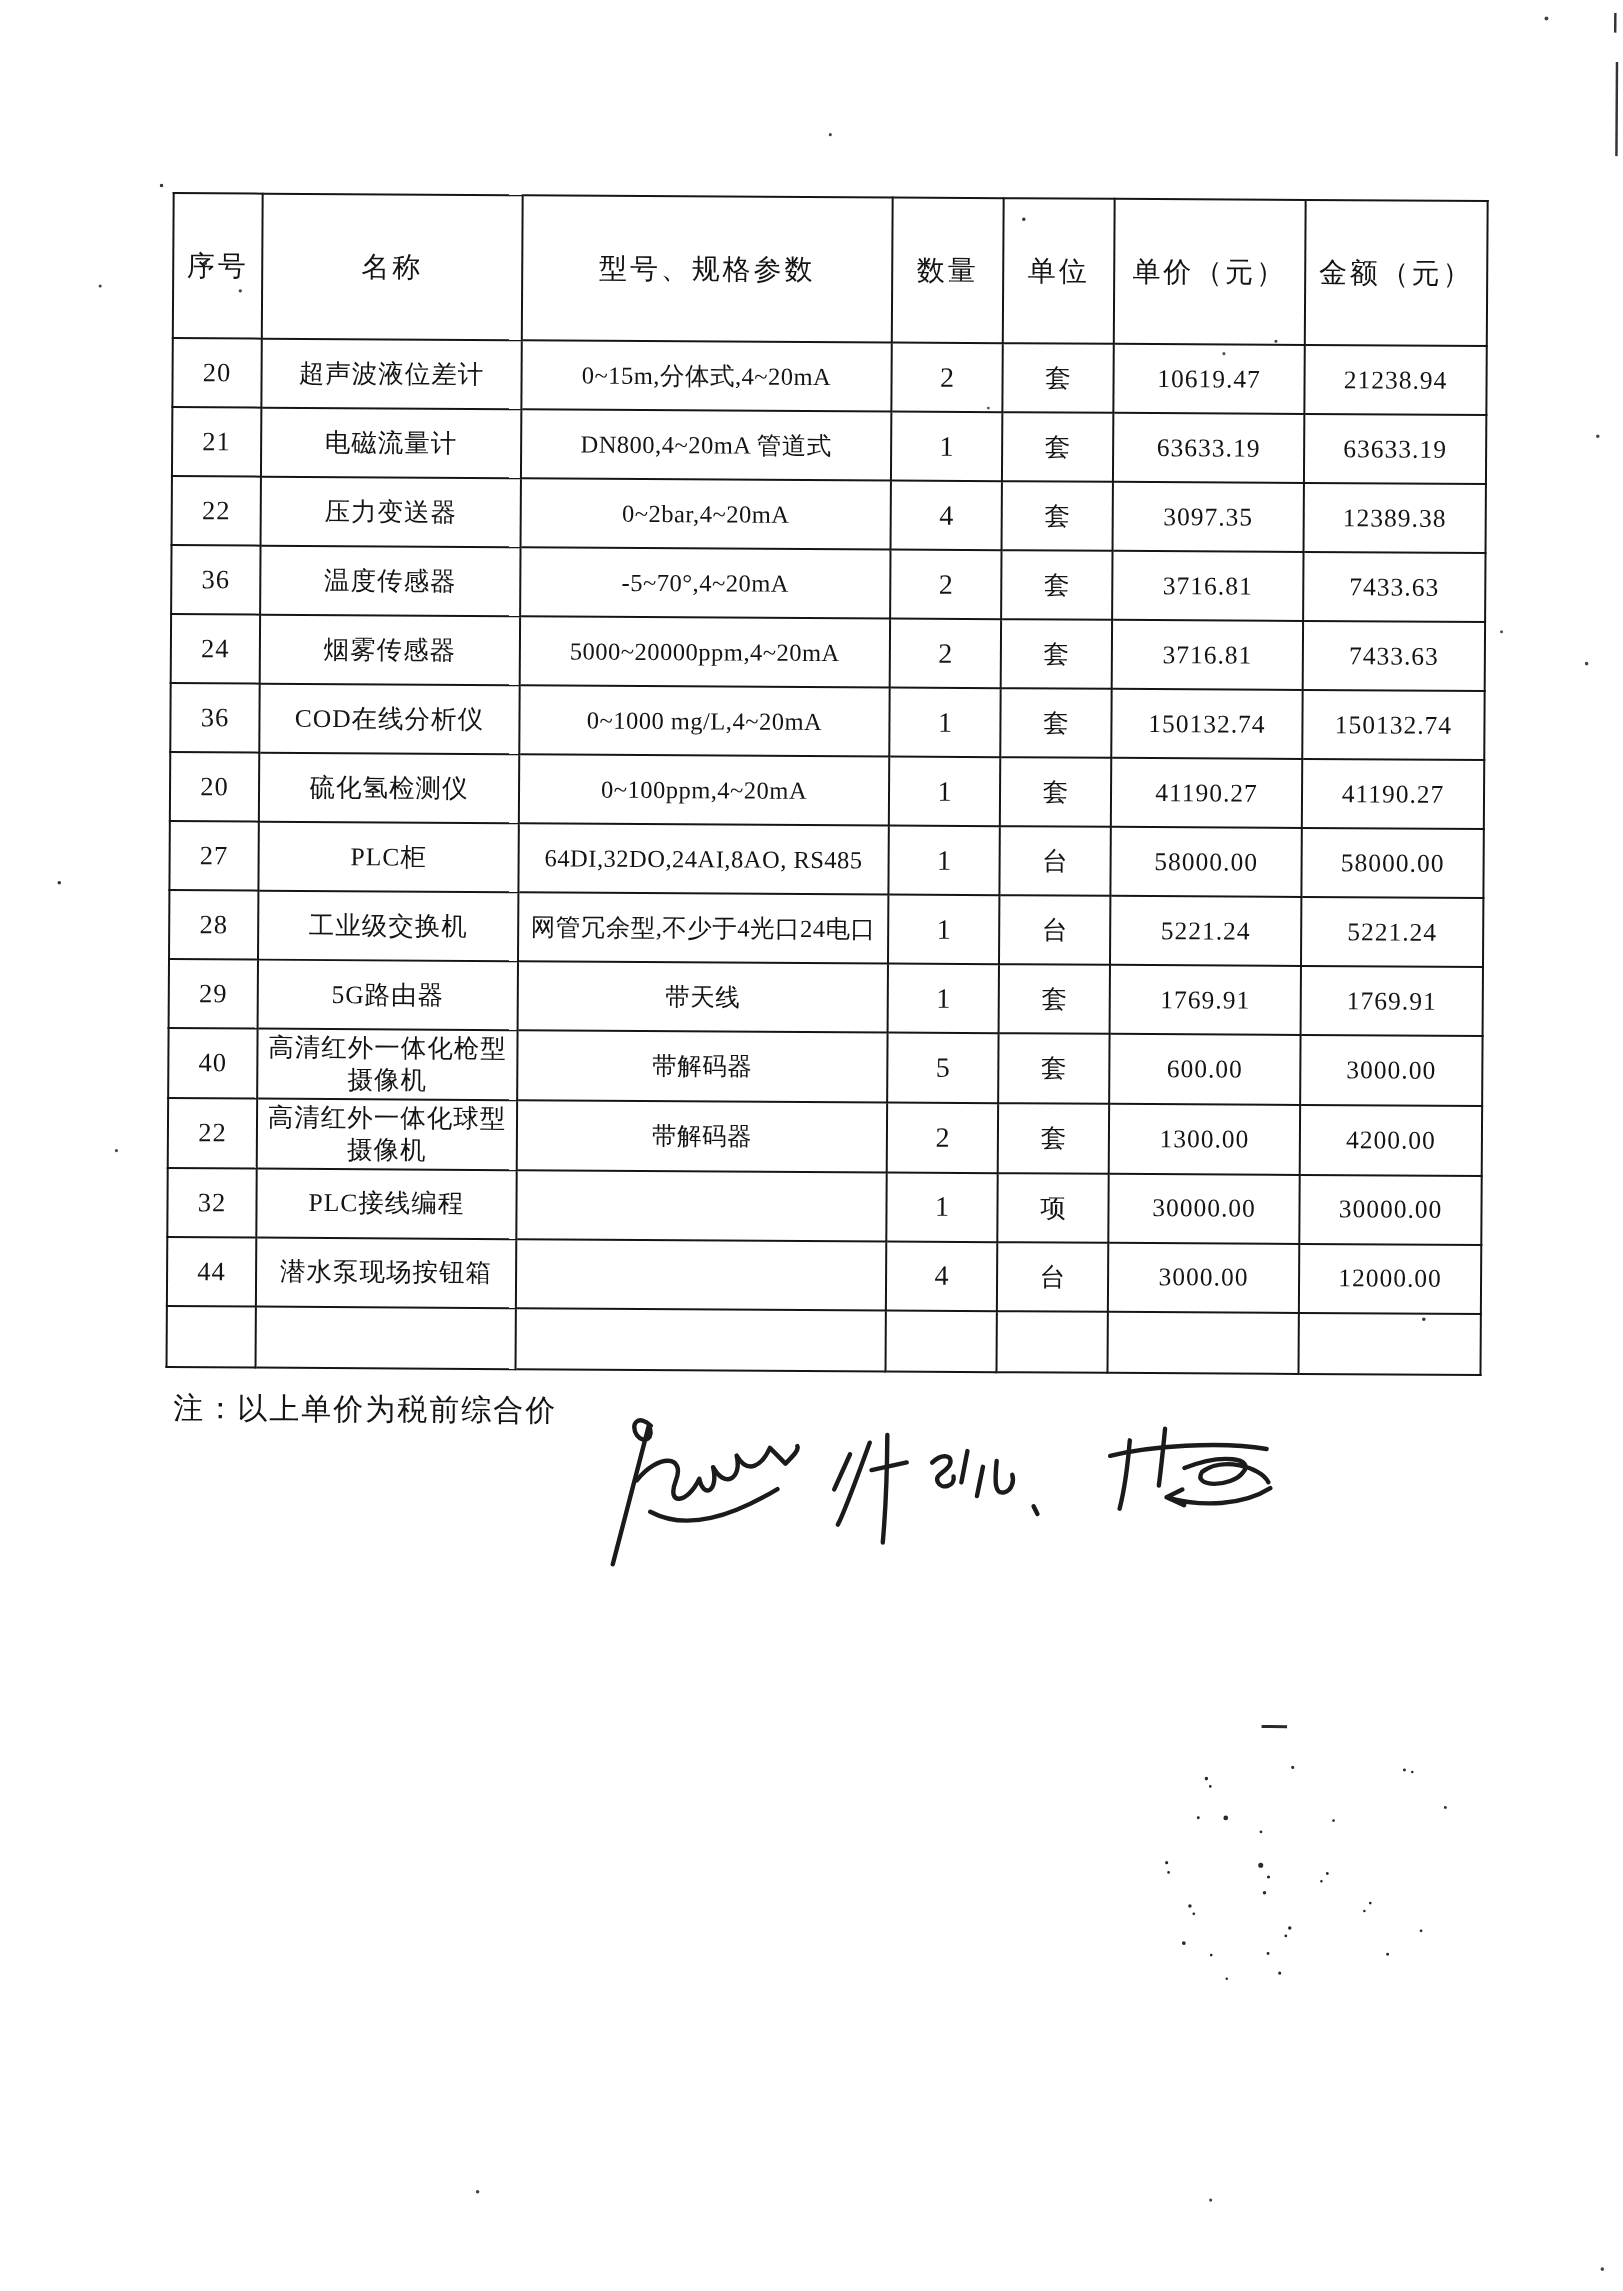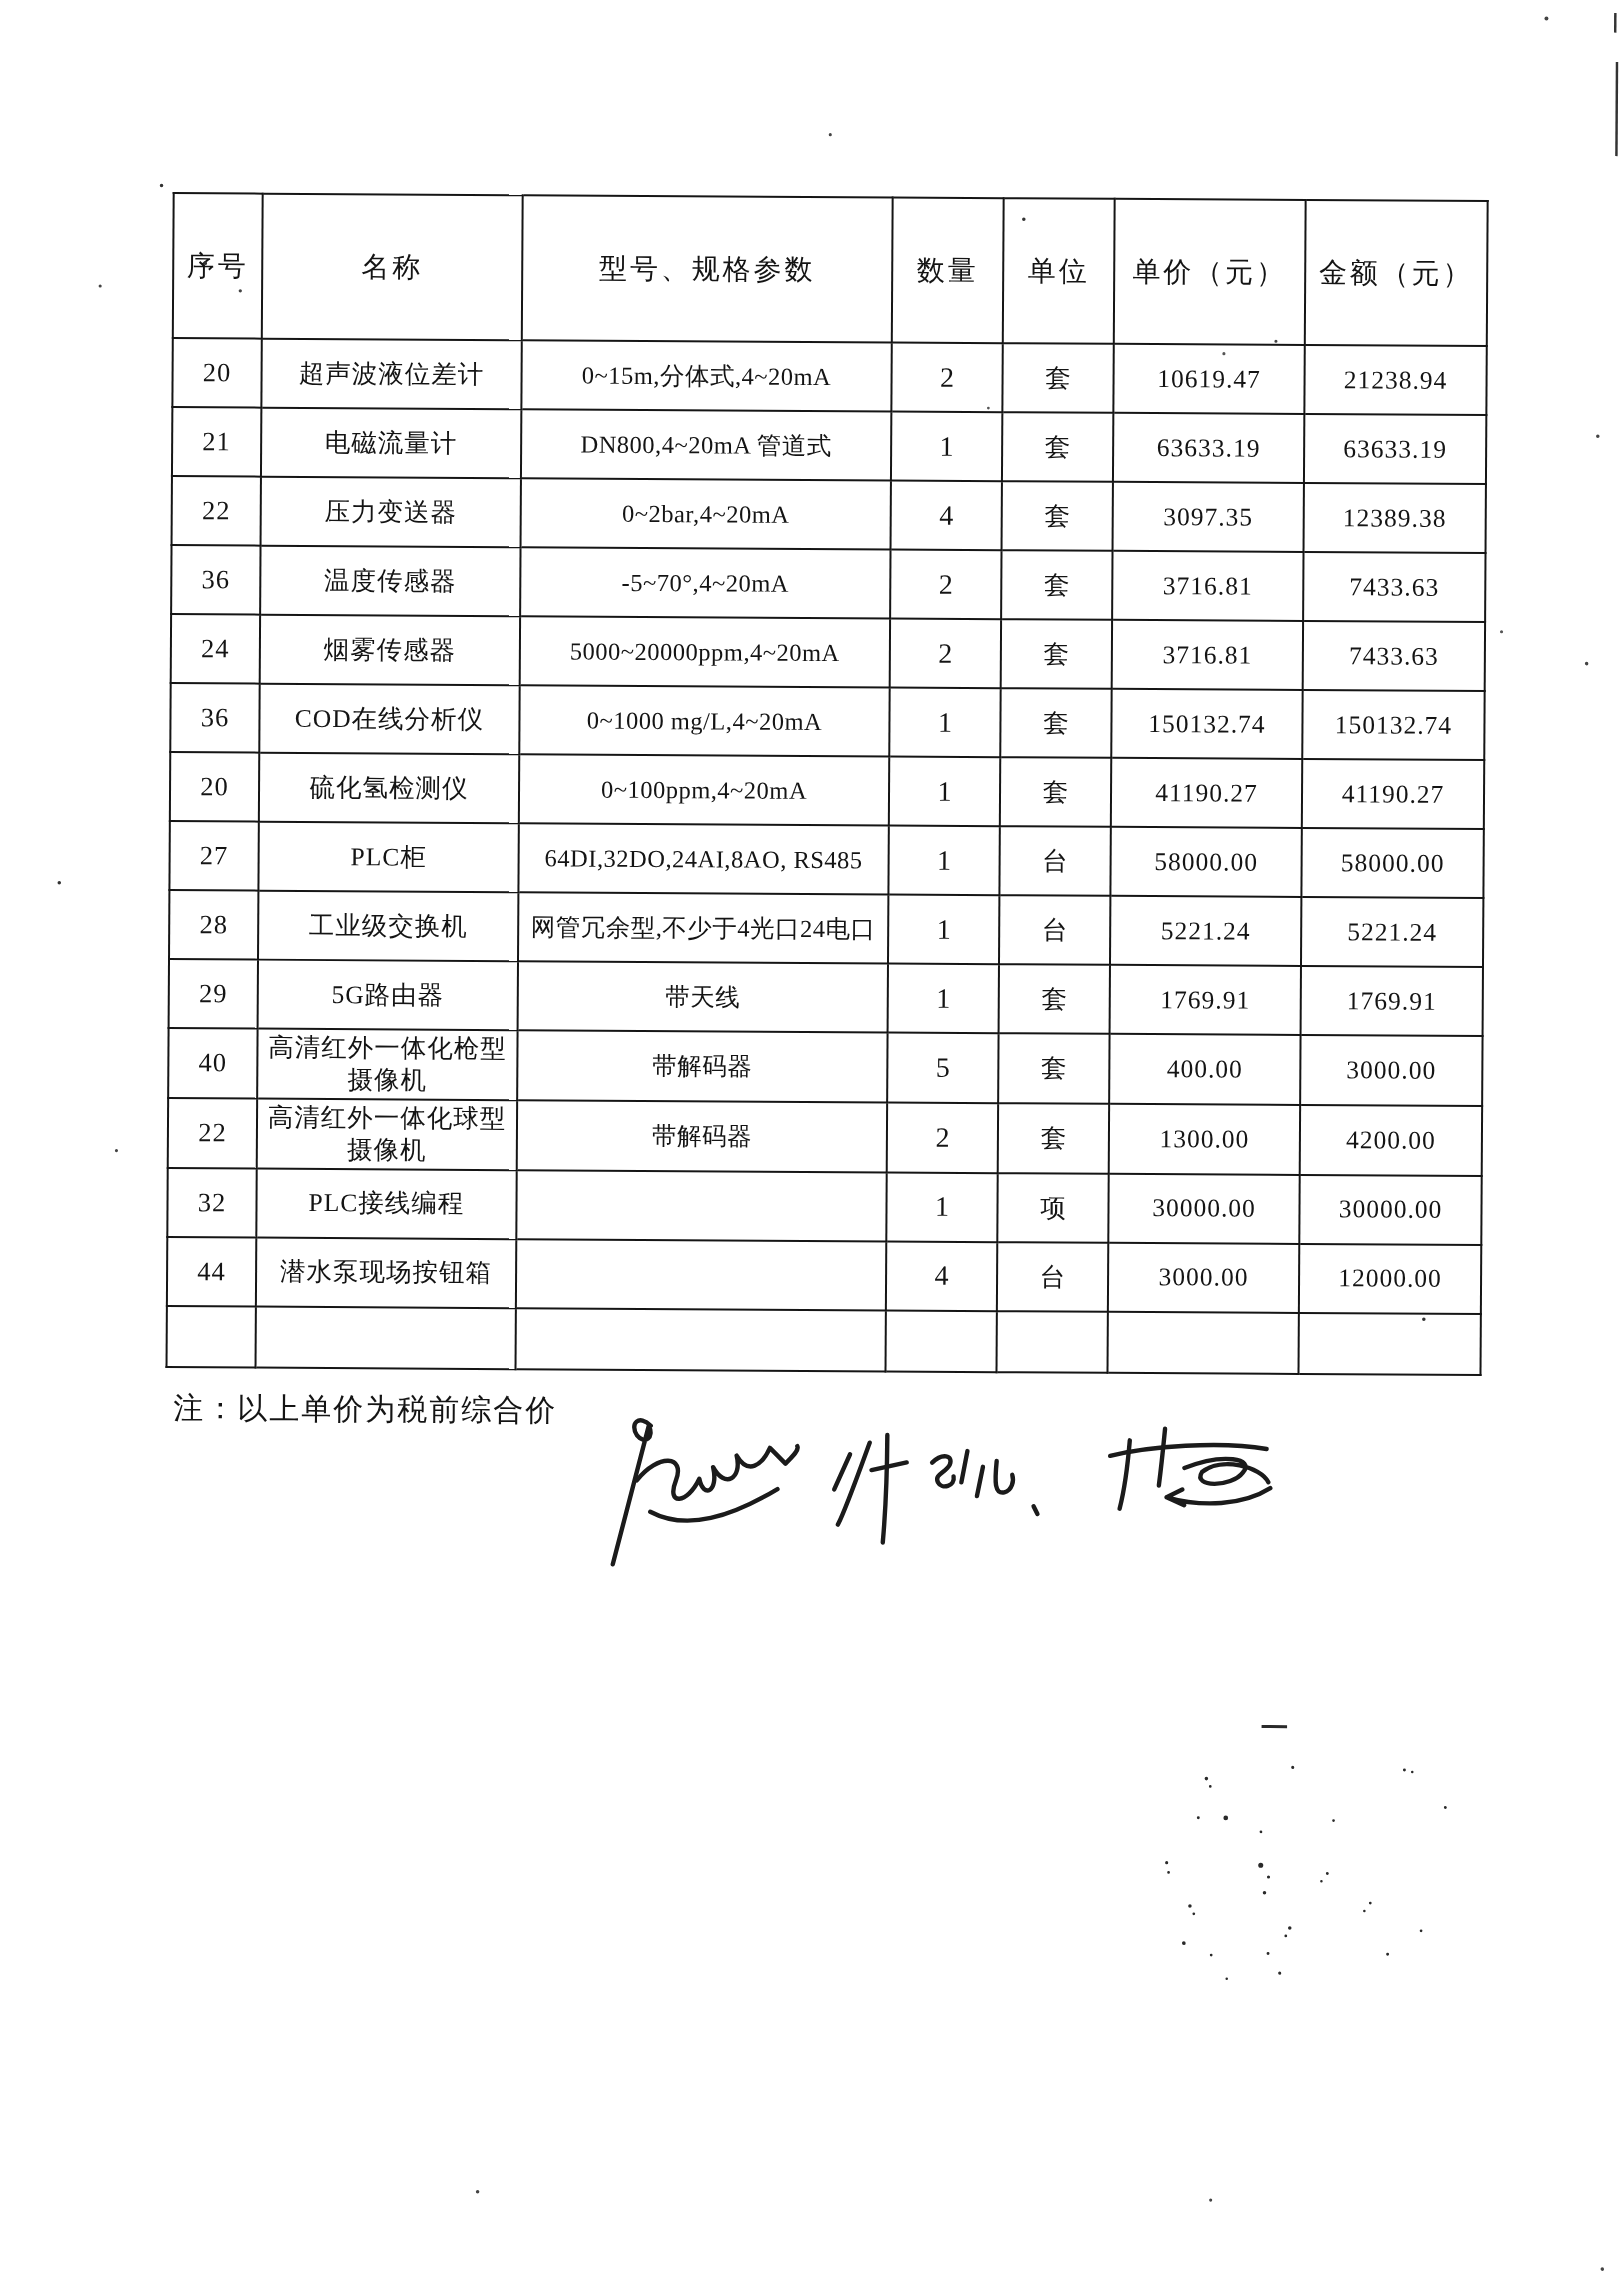--- a/index.html
+++ b/index.html
@@ -213,21 +213,21 @@
         <td class="c-unit">套</td>
         <td class="c-price">1769.91</td>
         <td class="c-amount">1769.91</td>
       </tr>
       <tr>
         <td class="c-no">40</td>
         <td class="c-name">高清红外一体化枪型摄像机</td>
         <td class="c-spec">带解码器</td>
         <td class="c-qty">5</td>
         <td class="c-unit">套</td>
-        <td class="c-price">400.00</td>
+        <td class="c-price">600.00</td>
         <td class="c-amount">3000.00</td>
       </tr>
       <tr>
         <td class="c-no">22</td>
         <td class="c-name">高清红外一体化球型摄像机</td>
         <td class="c-spec">带解码器</td>
         <td class="c-qty">2</td>
         <td class="c-unit">套</td>
         <td class="c-price">1300.00</td>
         <td class="c-amount">4200.00</td>

